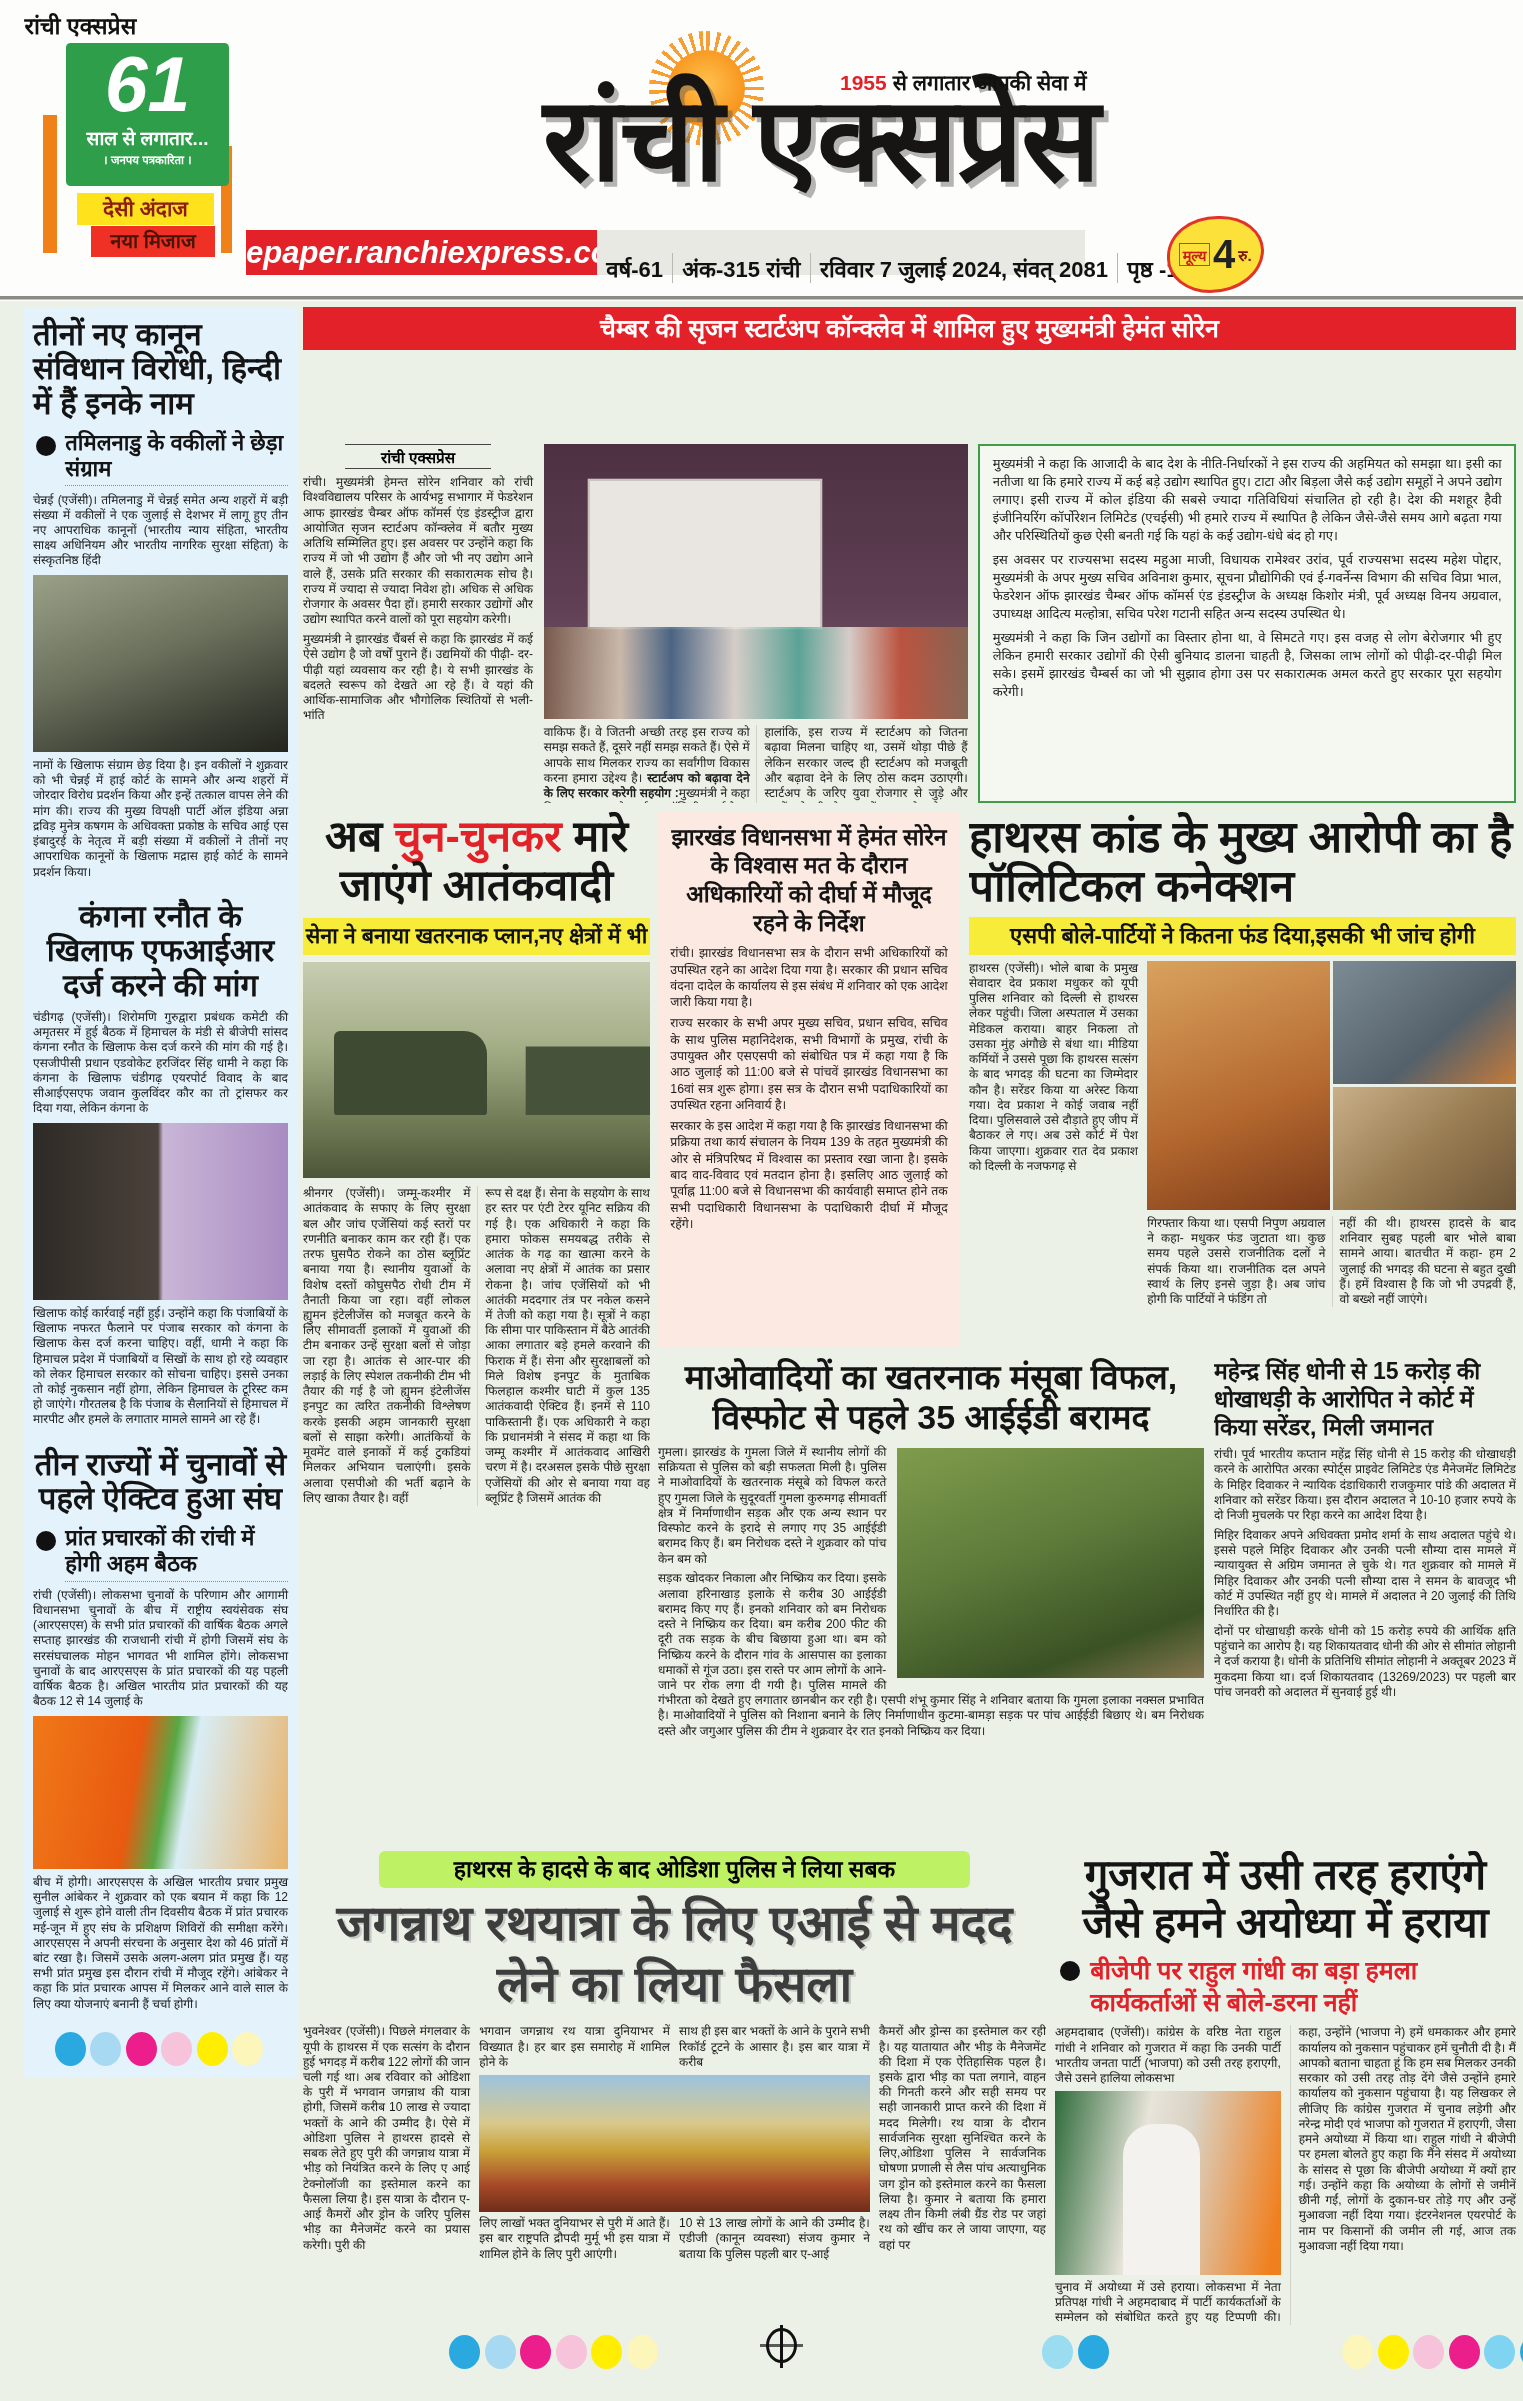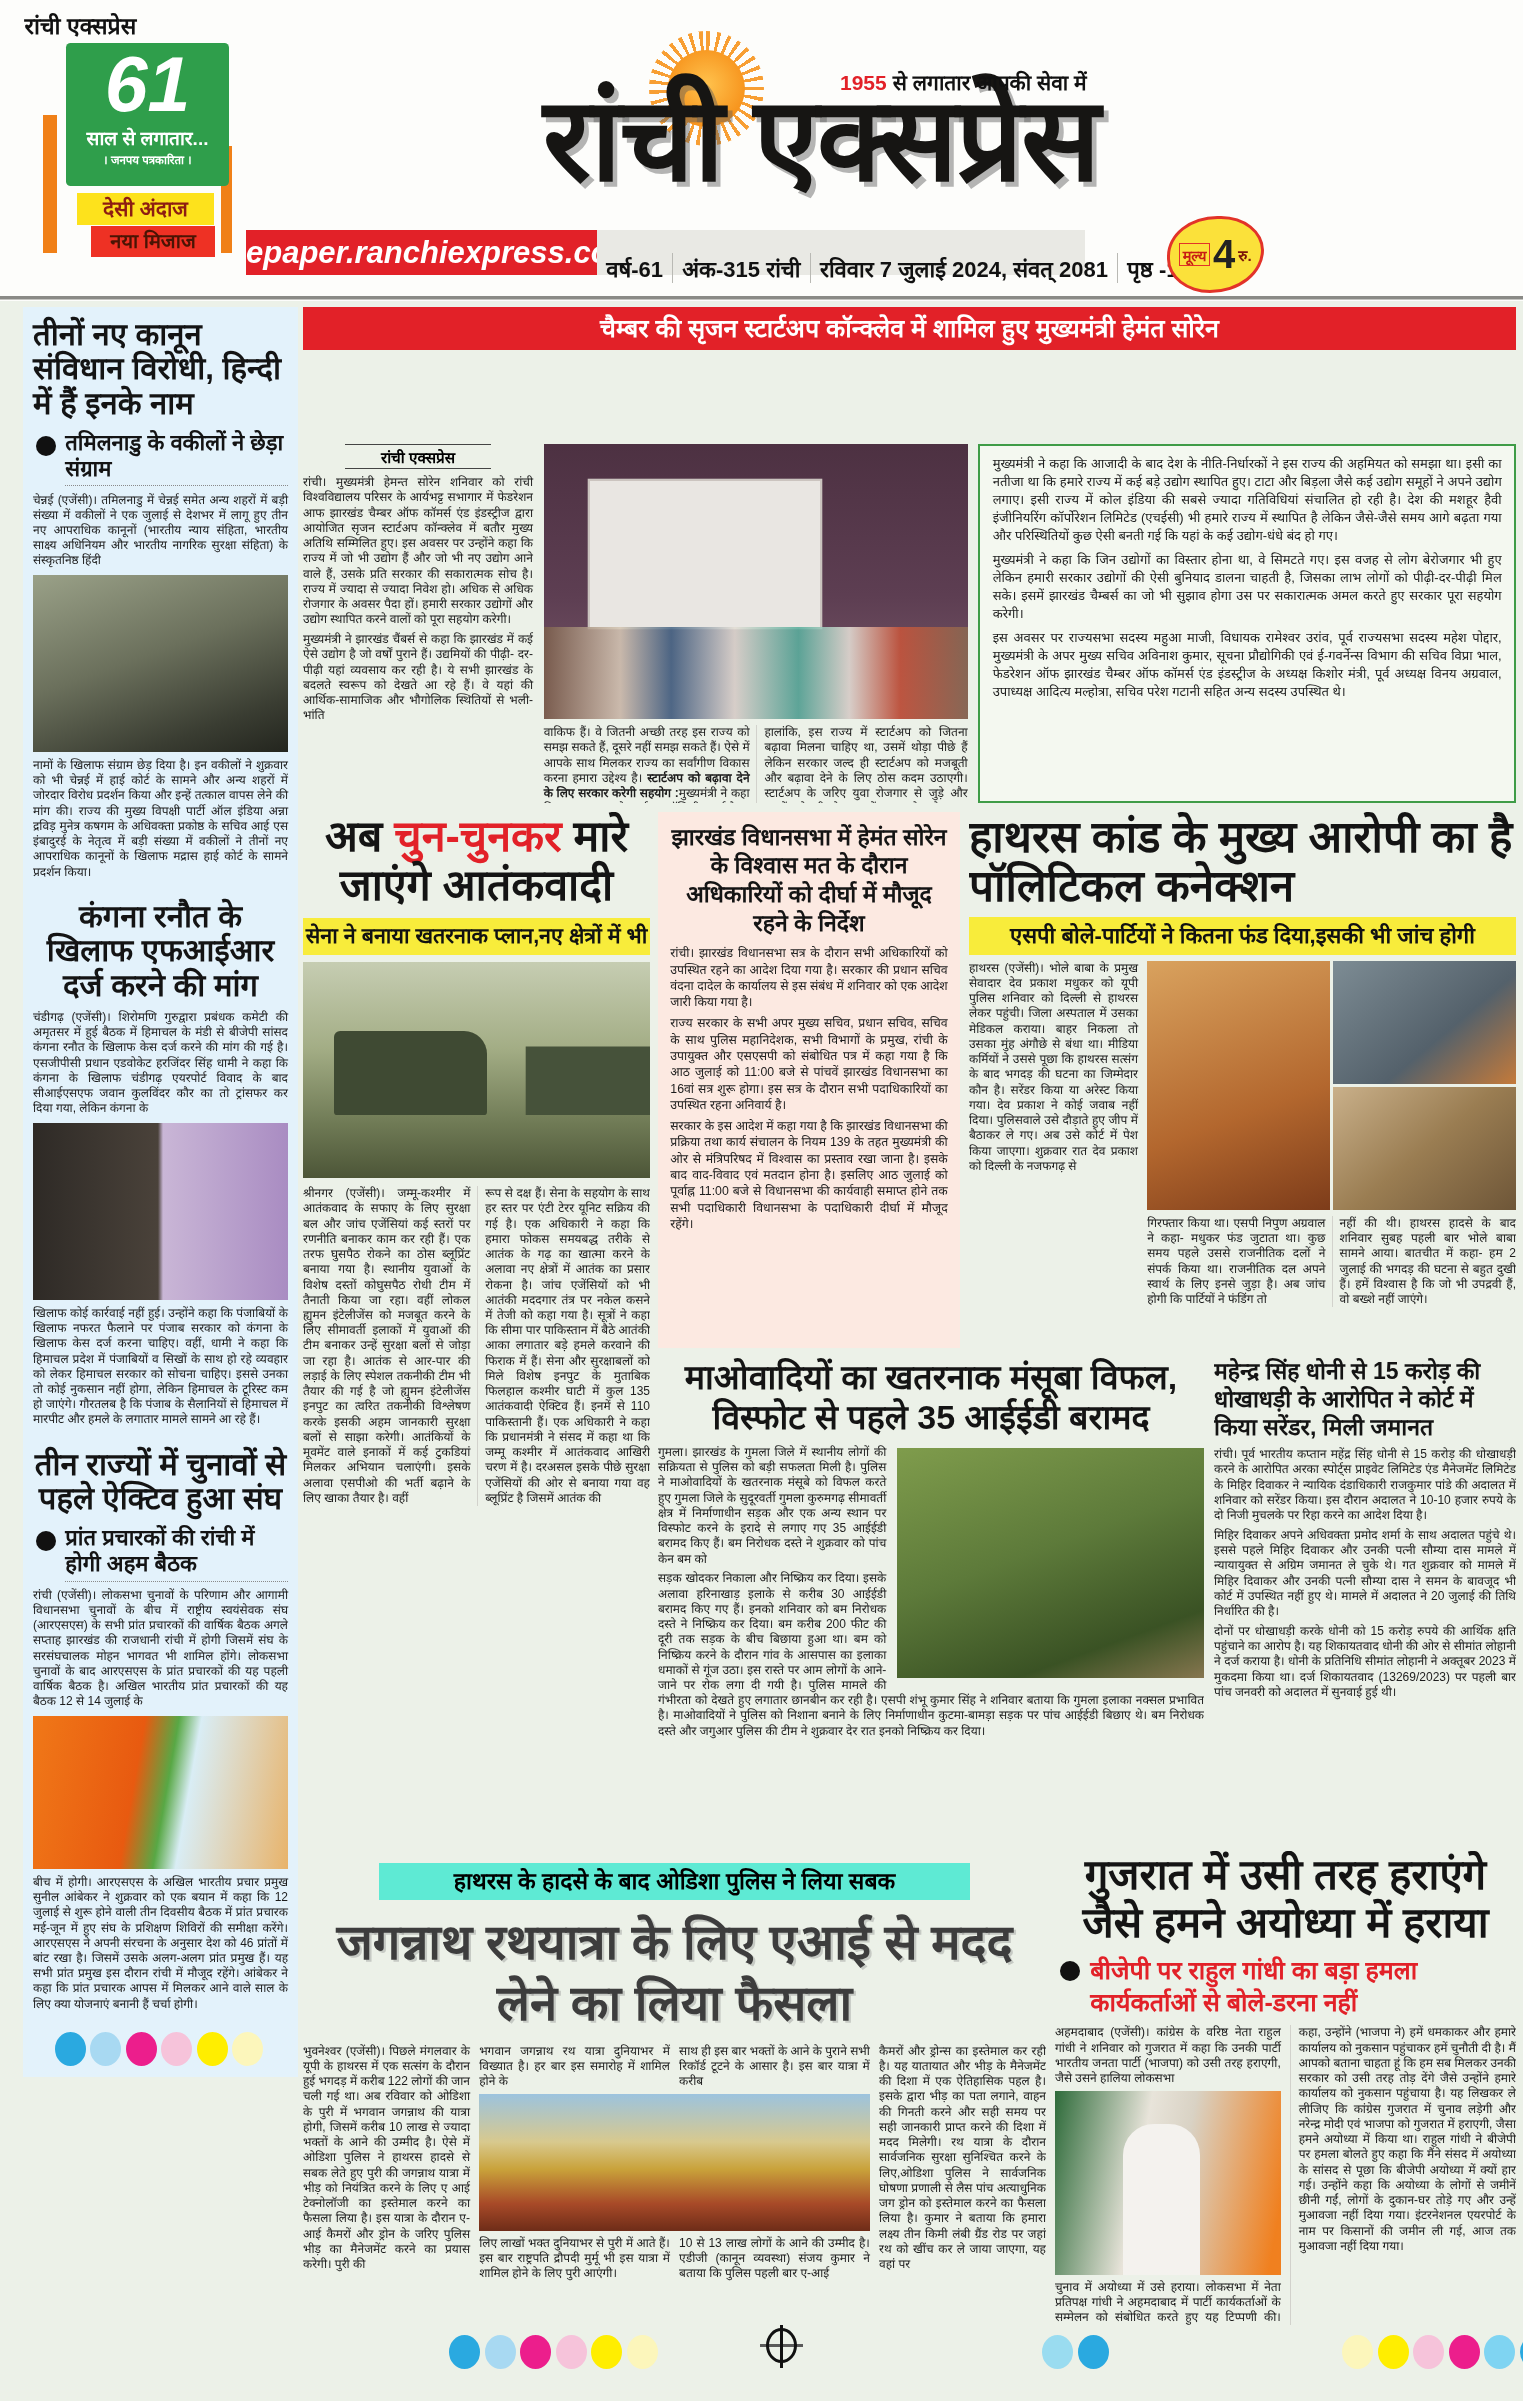--- a/index.html
+++ b/index.html
@@ -99,21 +99,21 @@
   .hat-sub > div + div { border-left:0.8px solid #d2d2cc; padding-left:7px; padding-right:0; }
 
   .maoist { position:absolute; left:658px; top:1357px; width:546px; height:490px; overflow:hidden; }
   .mao-hl { font-size:34px; font-weight:bold; text-align:center; line-height:1.18; margin-bottom:7.7px; color:#141414; }
   .mao-img { float:right; width:307px; height:230px; margin:3.1px 0 6.1px 10.7px; background:linear-gradient(160deg,#7f9c4c 0%,#5d7a3a 45%,#3a5224 80%,#86764f 100%); }
   .dhoni { position:absolute; left:1214px; top:1357px; width:302px; height:490px; overflow:hidden; }
   .dho-hl { font-size:23px; font-weight:bold; line-height:1.22; margin-bottom:6.1px; color:#141414; }
 
   
   .jagannath { position:absolute; left:303px; top:1851px; width:743px; height:474px; overflow:hidden; }
-  .jag-kicker { width:591px; margin:12px auto; background:#5eead4; font-size:23px; font-weight:bold; text-align:center; height:37px; line-height:37px; }
+  .jag-kicker { width:591px; margin:0 auto; background:#bef264; font-size:23px; font-weight:bold; text-align:center; height:37px; line-height:37px;border-radius:6px; }
   .jag-hl { font-size:49px; font-weight:bold; text-align:center; line-height:1.25; color:#3d3d3d; text-shadow:2.3px 2.3px 0 rgba(130,130,130,.35); margin:4.6px 0 9.2px; }
   .jag-body { display:flex; gap:9.2px; }
   .jag-c { width:167px; flex:none; }
   .jag-mid { flex:1; }
   .jag-top, .jag-bot { display:flex; gap:9.2px; }
   .jag-top > div, .jag-bot > div { width:50%; }
   .jag-img { width:100%; height:137px; margin:4.6px 0; background:linear-gradient(180deg,#9cc3de 0%,#d8c98e 35%,#c9a23a 55%,#a84a28 80%,#6e2c18 100%); }
 
   .gujarat { position:absolute; left:1055px; top:1851px; width:461px; height:474px; overflow:hidden; }
   .guj-hl { font-size:42px; font-weight:bold; line-height:1.15; text-align:center; color:#141414; }
@@ -248,22 +248,22 @@
           <p><span>वाकिफ हैं। वे जितनी अच्छी तरह इस राज्य को समझ सकते हैं, दूसरे नहीं समझ सकते हैं। ऐसे में आपके साथ मिलकर राज्य का सर्वांगीण विकास करना हमारा उद्देश्य है।</span> <span class="bold-in">स्टार्टअप को बढ़ावा देने के लिए सरकार करेगी सहयोग :</span><span>मुख्यमंत्री ने कहा कि राज्य सरकार ने स्टार्टअप पॉलिसी बनाई है।</span></p>
         </div>
         <div>
           <p>हालांकि, इस राज्य में स्टार्टअप को जितना बढ़ावा मिलना चाहिए था, उसमें थोड़ा पीछे हैं लेकिन सरकार जल्द ही स्टार्टअप को मजबूती और बढ़ावा देने के लिए ठोस कदम उठाएगी। स्टार्टअप के जरिए युवा रोजगार से जुड़े और दूसरों को भी रोजगार दें, इस सोच के साथ सरकार आगे बढ़ेगी।</p>
         </div>
       </div>
     </div>
     <div class="lead-box">
       <div class="bt">
         <p>मुख्यमंत्री ने कहा कि आजादी के बाद देश के नीति-निर्धारकों ने इस राज्य की अहमियत को समझा था। इसी का नतीजा था कि हमारे राज्य में कई बड़े उद्योग स्थापित हुए। टाटा और बिड़ला जैसे कई उद्योग समूहों ने अपने उद्योग लगाए। इसी राज्य में कोल इंडिया की सबसे ज्यादा गतिविधियां संचालित हो रही है। देश की मशहूर हैवी इंजीनियरिंग कॉर्पोरेशन लिमिटेड (एचईसी) भी हमारे राज्य में स्थापित है लेकिन जैसे-जैसे समय आगे बढ़ता गया और परिस्थितियों कुछ ऐसी बनती गई कि यहां के कई उद्योग-धंधे बंद हो गए।</p>
+        <p>इस अवसर पर राज्यसभा सदस्य महुआ माजी, विधायक रामेश्वर उरांव, पूर्व राज्यसभा सदस्य महेश पोद्दार, मुख्यमंत्री के अपर मुख्य सचिव अविनाश कुमार, सूचना प्रौद्योगिकी एवं ई-गवर्नेन्स विभाग की सचिव विप्रा भाल, फेडरेशन ऑफ झारखंड चैम्बर ऑफ कॉमर्स एंड इंडस्ट्रीज के अध्यक्ष किशोर मंत्री, पूर्व अध्यक्ष विनय अग्रवाल, उपाध्यक्ष आदित्य मल्होत्रा, सचिव परेश गटानी सहित अन्य सदस्य उपस्थित थे।</p>
         <p>मुख्यमंत्री ने कहा कि जिन उद्योगों का विस्तार होना था, वे सिमटते गए। इस वजह से लोग बेरोजगार भी हुए लेकिन हमारी सरकार उद्योगों की ऐसी बुनियाद डालना चाहती है, जिसका लाभ लोगों को पीढ़ी-दर-पीढ़ी मिल सके। इसमें झारखंड चैम्बर्स का जो भी सुझाव होगा उस पर सकारात्मक अमल करते हुए सरकार पूरा सहयोग करेगी।</p>
-        <p>इस अवसर पर राज्यसभा सदस्य महुआ माजी, विधायक रामेश्वर उरांव, पूर्व राज्यसभा सदस्य महेश पोद्दार, मुख्यमंत्री के अपर मुख्य सचिव अविनाश कुमार, सूचना प्रौद्योगिकी एवं ई-गवर्नेन्स विभाग की सचिव विप्रा भाल, फेडरेशन ऑफ झारखंड चैम्बर ऑफ कॉमर्स एंड इंडस्ट्रीज के अध्यक्ष किशोर मंत्री, पूर्व अध्यक्ष विनय अग्रवाल, उपाध्यक्ष आदित्य मल्होत्रा, सचिव परेश गटानी सहित अन्य सदस्य उपस्थित थे।</p>
       </div>
     </div>
   </div>
 
   <div class="srinagar">
     <div class="sri-hl">
       <span>अब </span><span class="red">चुन-चुनकर</span><span> मारे जाएंगे आतंकवादी</span>
     </div>
     <div class="yellow-band">सेना ने बनाया खतरनाक प्लान,नए क्षेत्रों में भी नजर</div>
     <div class="sri-img photo">

